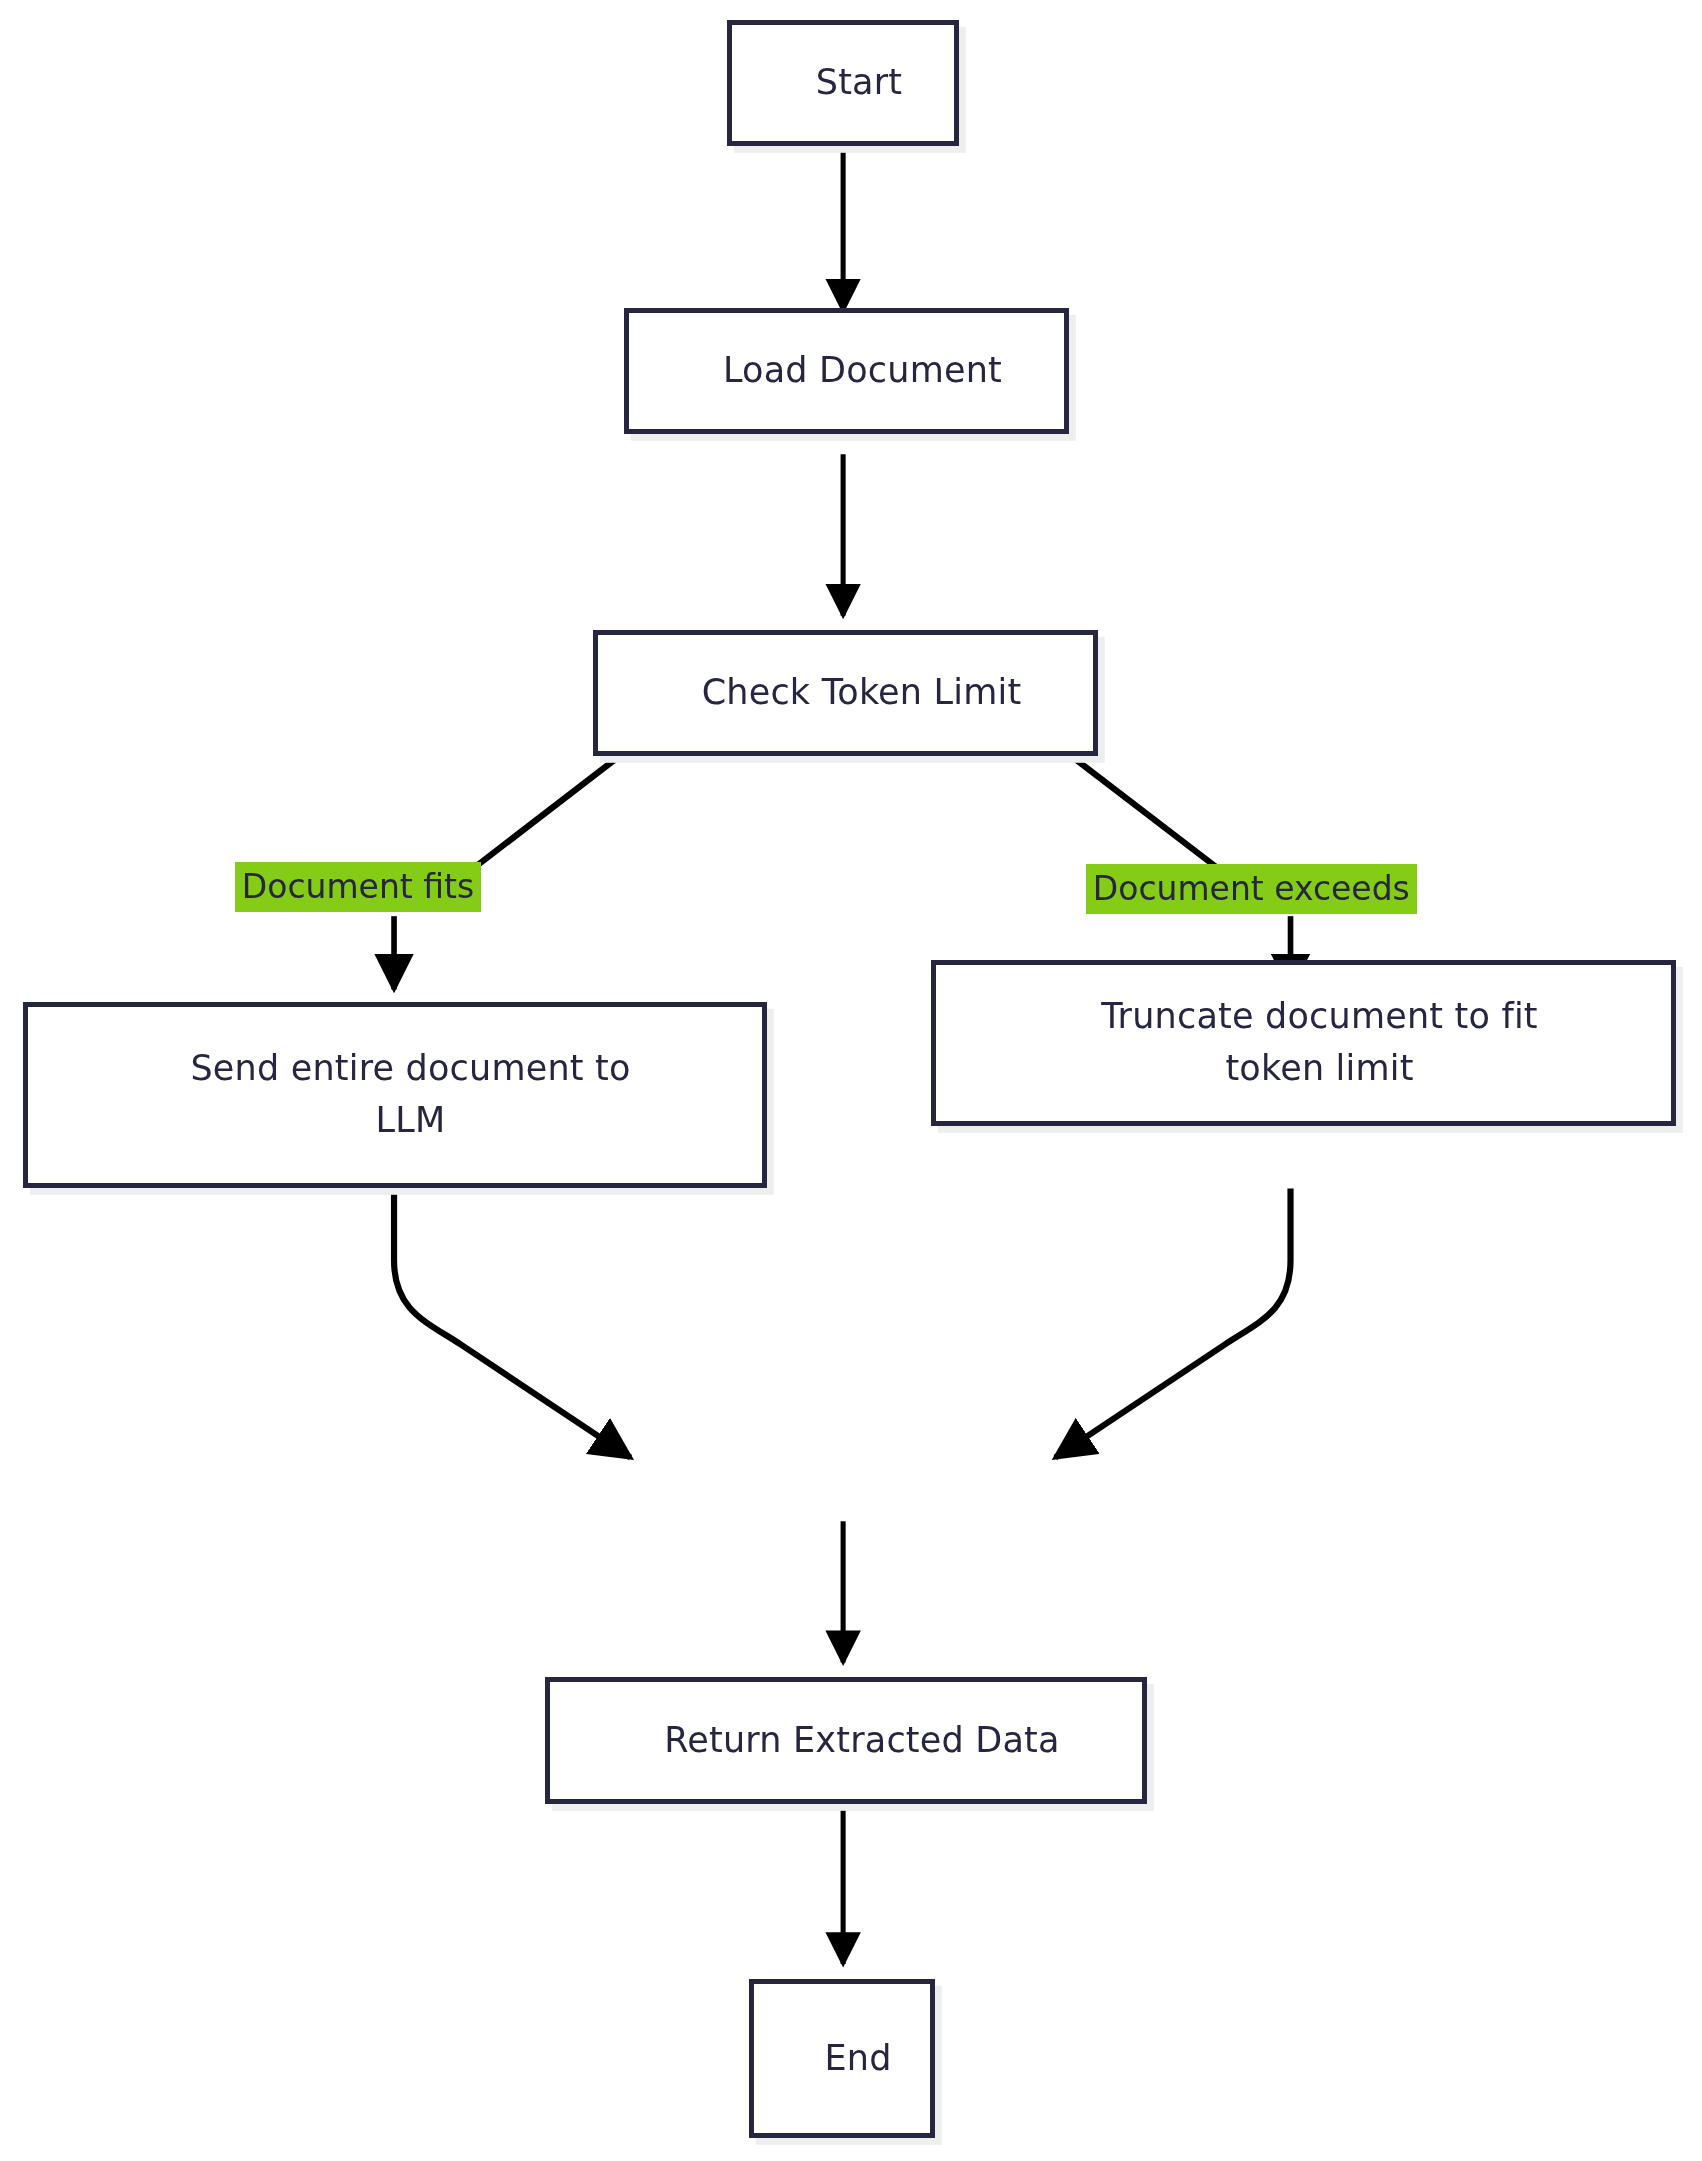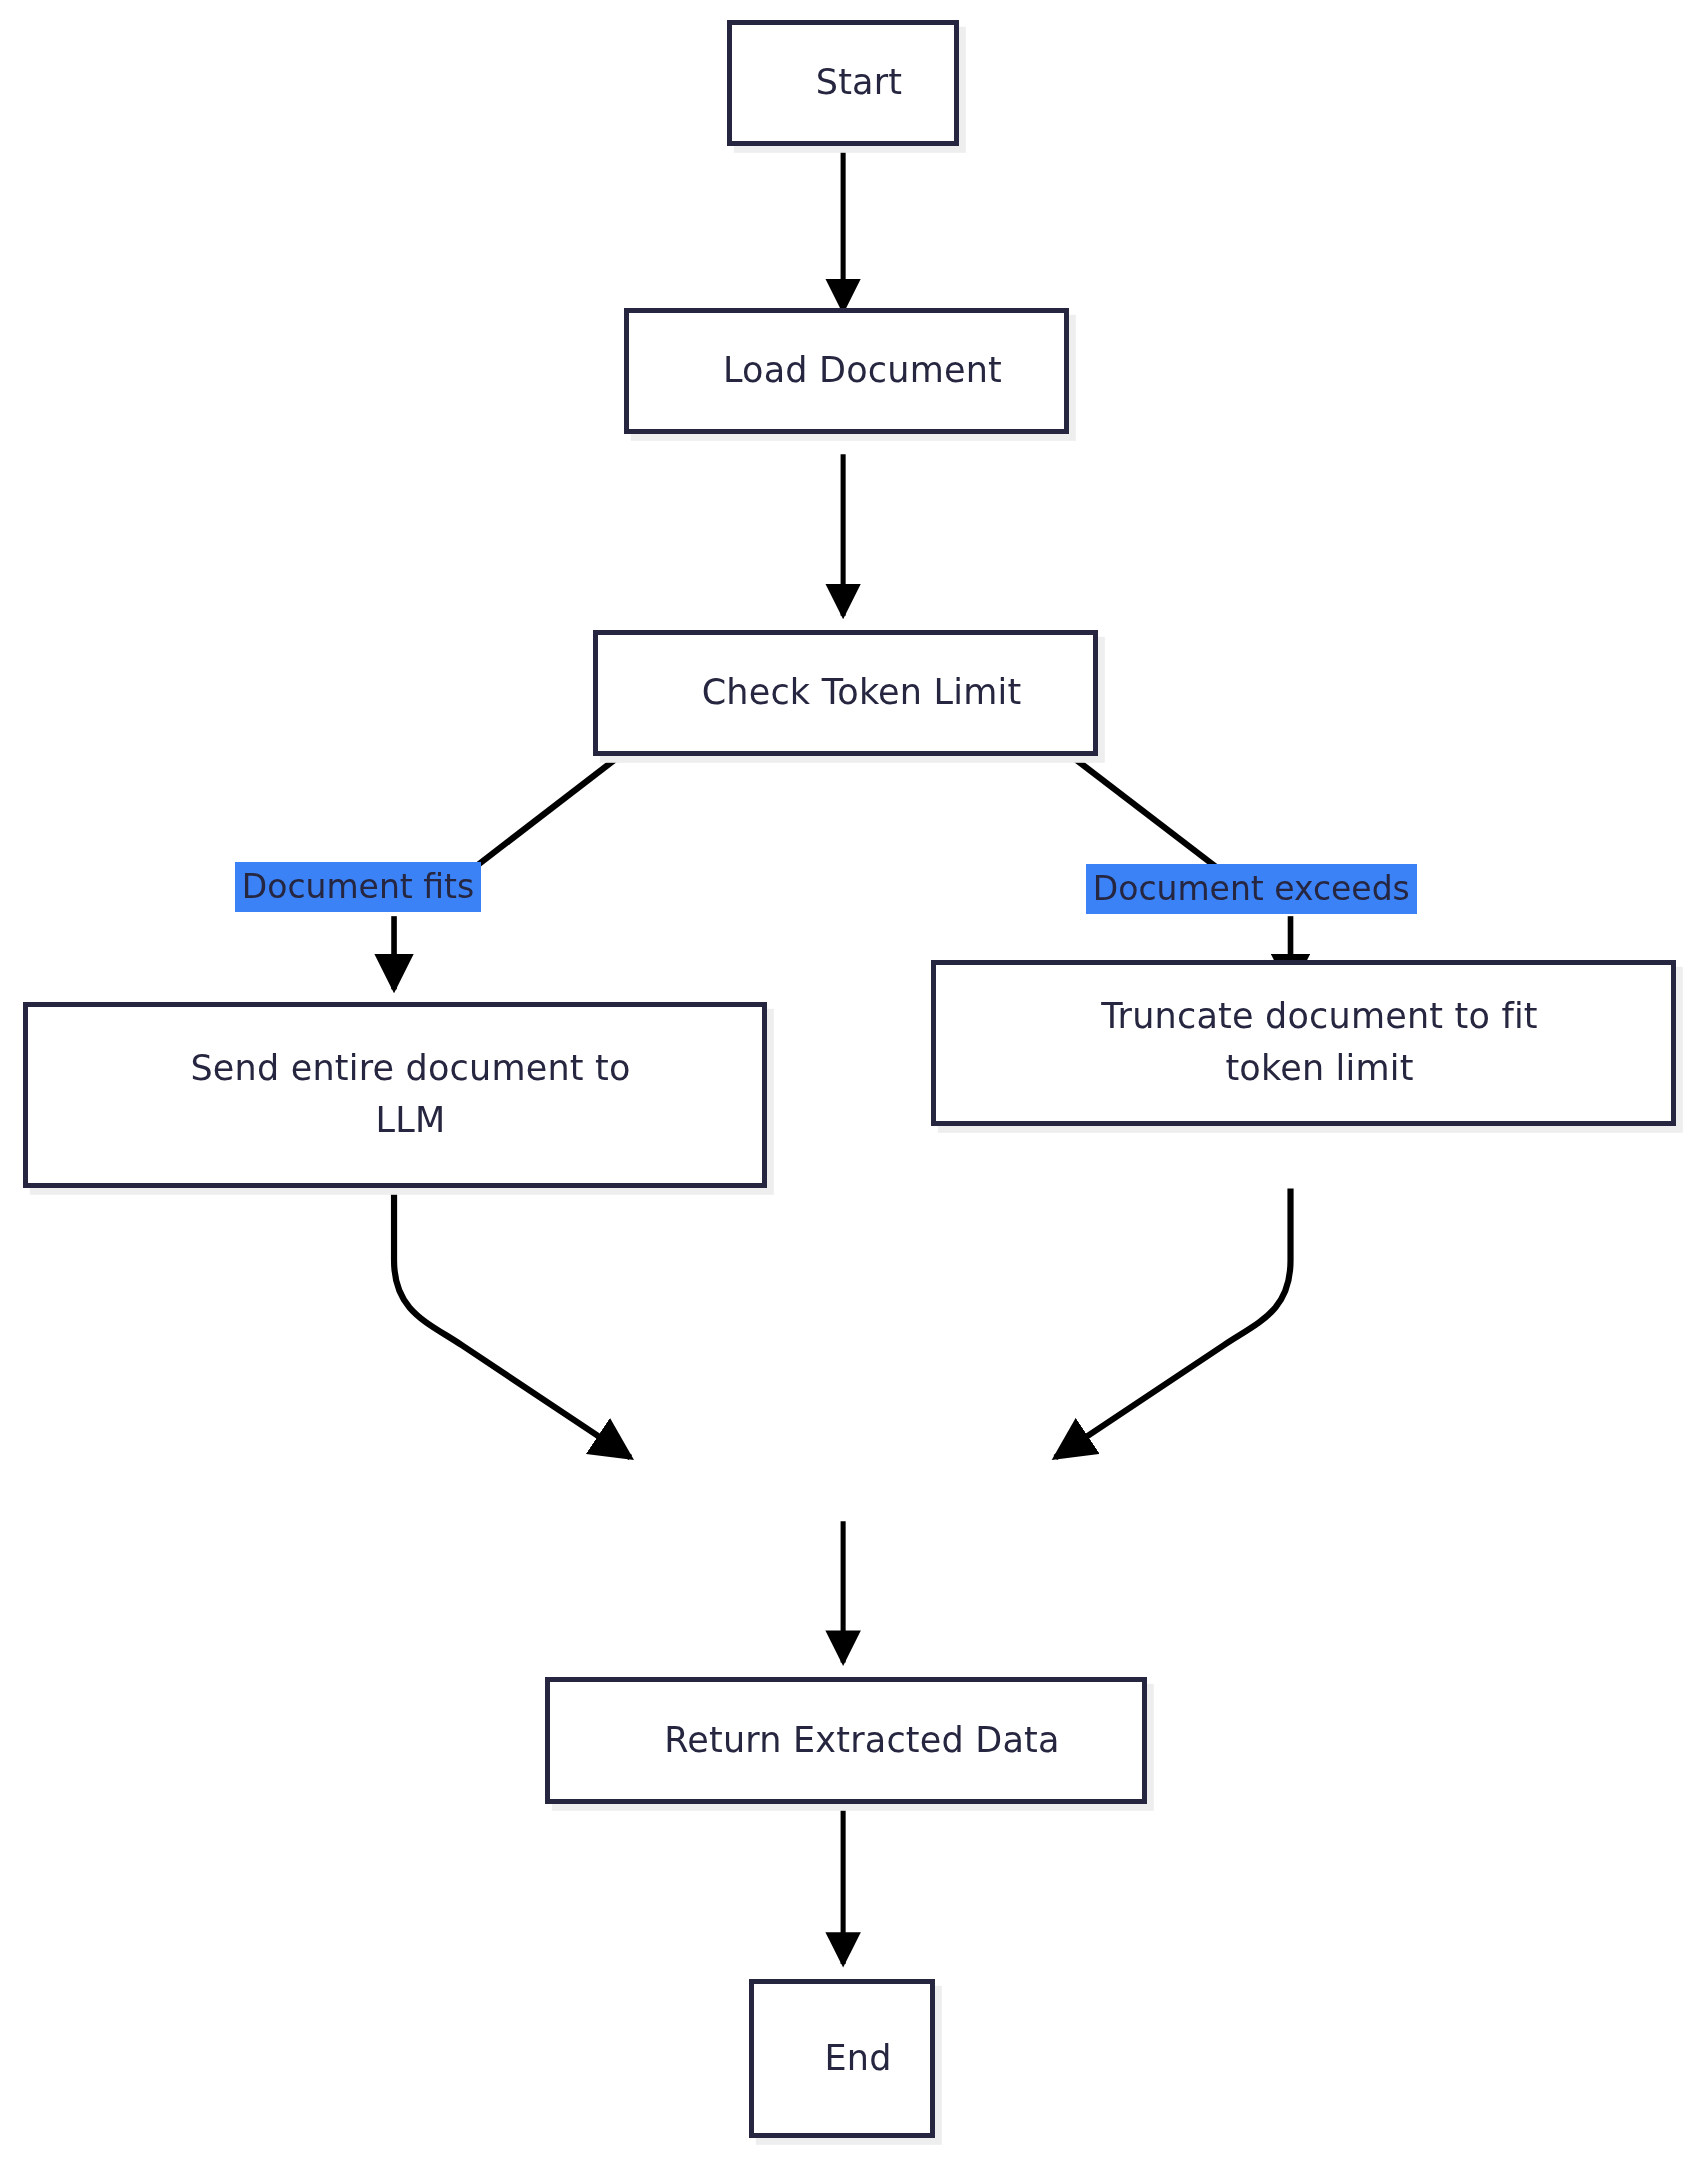--- a/index.html
+++ b/index.html
@@ -60,21 +60,21 @@
   #node-check        { left: 593px; top: 630px; width: 505px;  height: 126px; }
   #node-send-llm     { left: 22.5px;   top: 1002px; width: 744px; height: 186px; }
   #node-truncate     { left: 931px; top: 960px; width: 745px; height: 166px; }
   #node-extract      { left: 650px; top: 1367px; width: 383px;  height: 152px; }
   #node-return       { left: 545px;  top: 1677px; width: 602px; height: 127px; }
   #node-end          { left: 749px; top: 1979px; width: 186px;  height: 159px; }
 
   
   .edge-label {
     position: absolute;
-    background: #3b82f6;
+    background: #84cc16;
     color: #262640;
     font-size: 33px;
     line-height: 1.0;
     padding: 7.9px 6.8px 9px 6.8px;
     white-space: nowrap;
     box-sizing: border-box;
   }
   #edge-label-fits     { left: 235px;  top: 862px; }
   #edge-label-exceeds  { left: 1086px; top: 864px; }
 </style>

